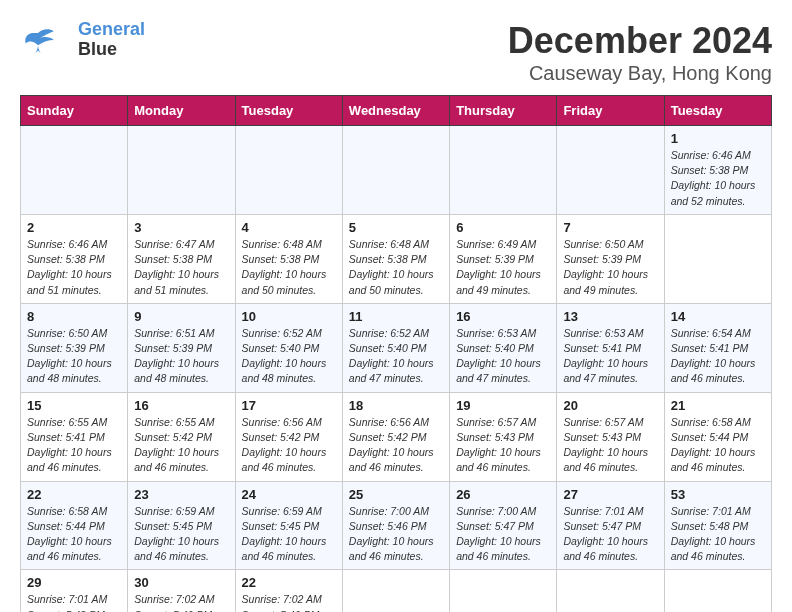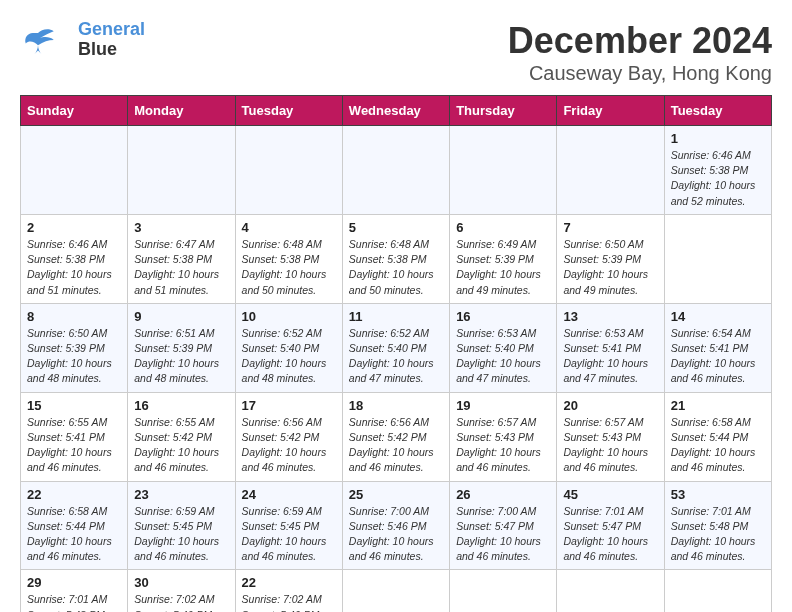--- a/index.html
+++ b/index.html
@@ -237,21 +237,21 @@
         </td>
         <td>
           <span class="day-num">25</span>
           <div class="day-info">Sunrise: 7:00 AM<br>Sunset: 5:46 PM<br>Daylight: 10 hours<br>and 46 minutes.</div>
         </td>
         <td>
           <span class="day-num">26</span>
           <div class="day-info">Sunrise: 7:00 AM<br>Sunset: 5:47 PM<br>Daylight: 10 hours<br>and 46 minutes.</div>
         </td>
         <td>
-          <span class="day-num">45</span>
+          <span class="day-num">27</span>
           <div class="day-info">Sunrise: 7:01 AM<br>Sunset: 5:47 PM<br>Daylight: 10 hours<br>and 46 minutes.</div>
         </td>
         <td>
           <span class="day-num">53</span>
           <div class="day-info">Sunrise: 7:01 AM<br>Sunset: 5:48 PM<br>Daylight: 10 hours<br>and 46 minutes.</div>
         </td>
       </tr>
       <tr>
         <td>
           <span class="day-num">29</span>

